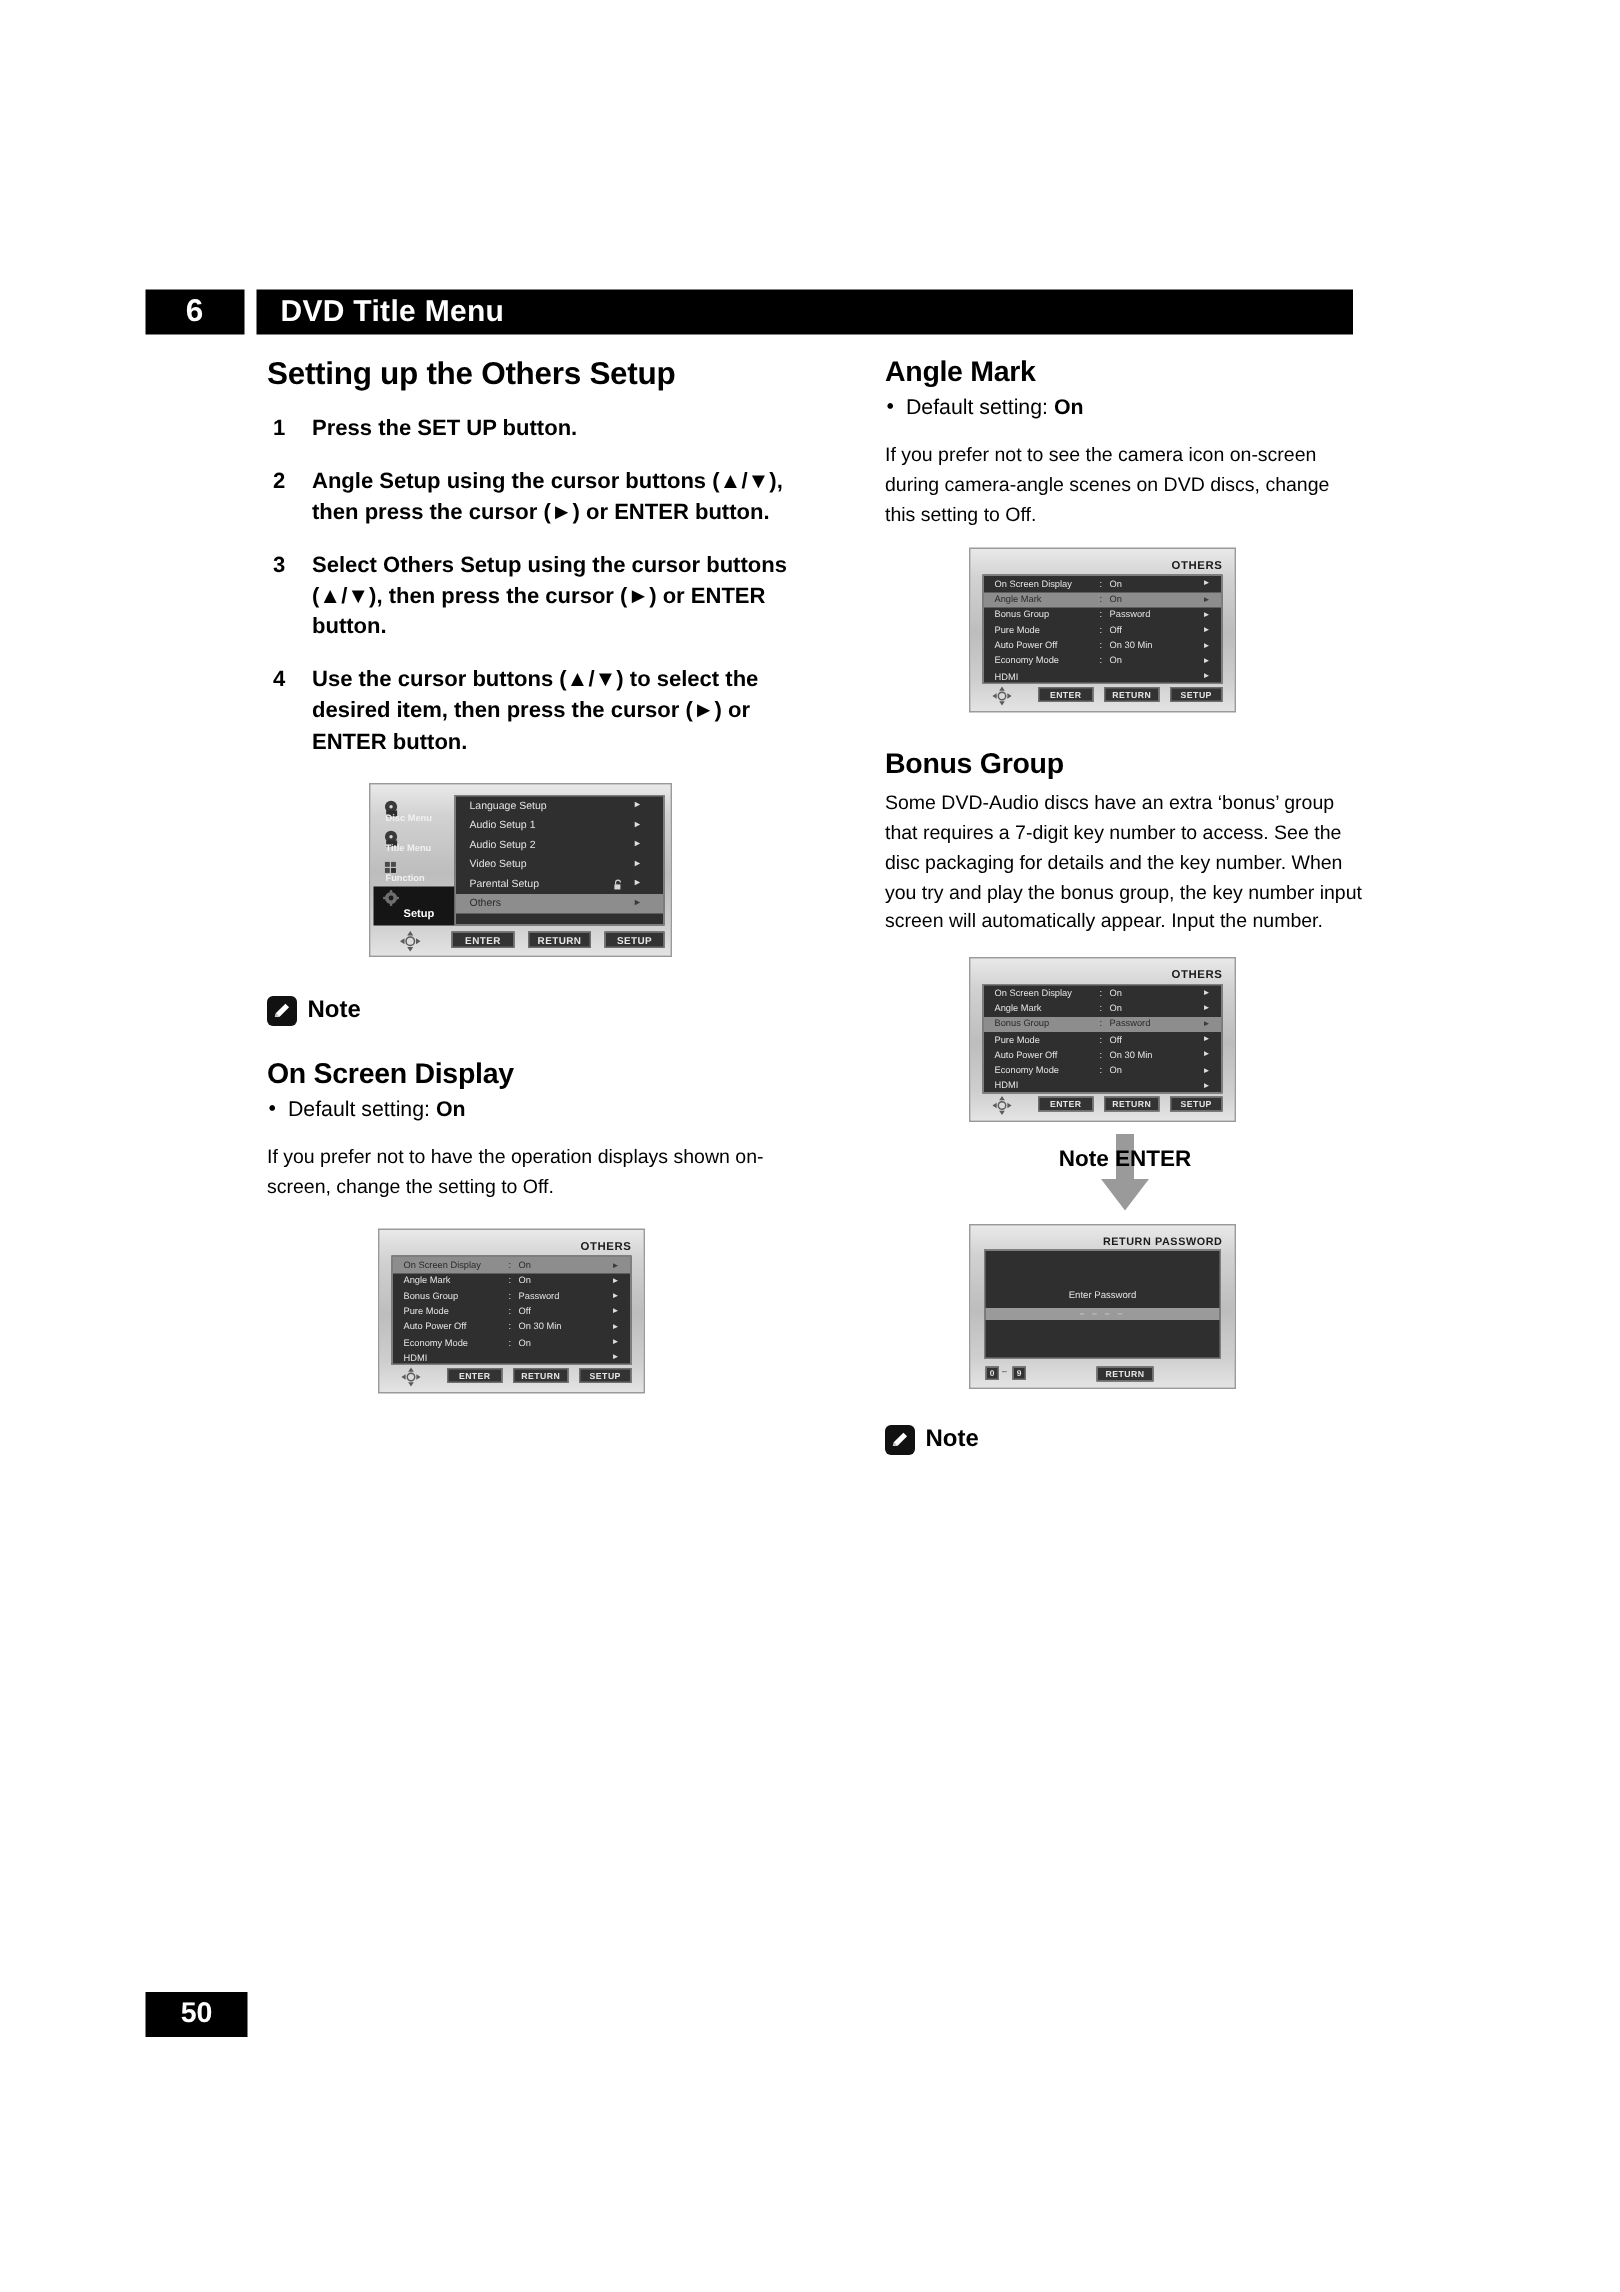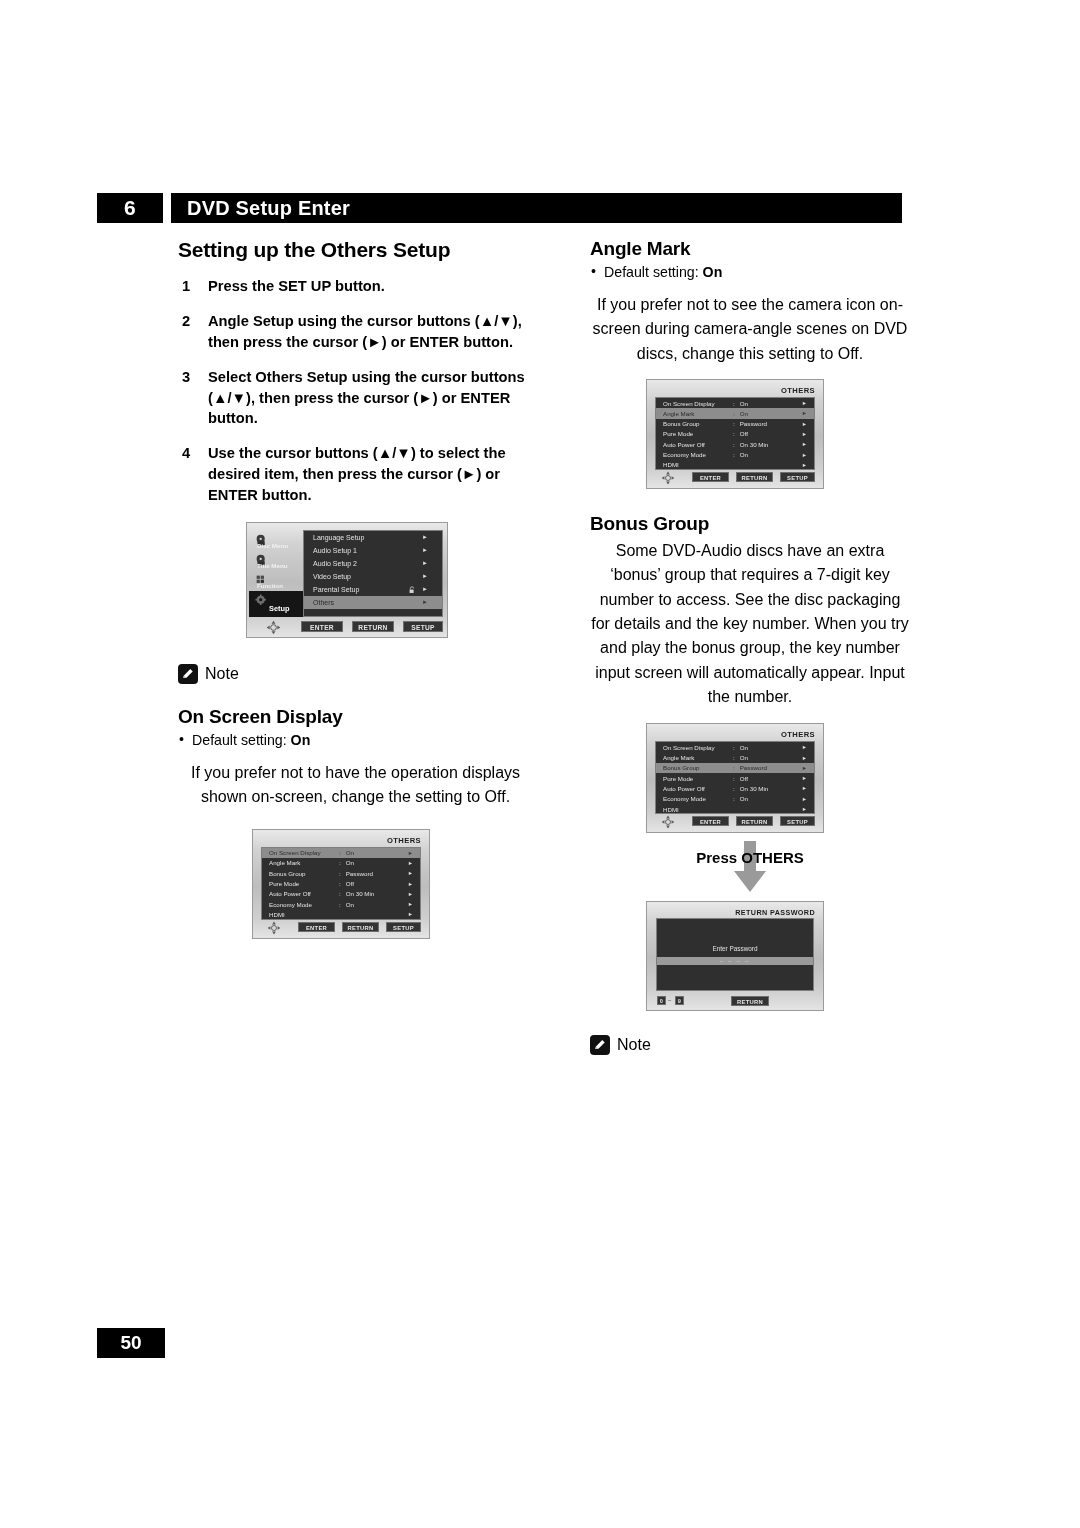--- a/index.html
+++ b/index.html
@@ -101,24 +101,23 @@
     position: relative;
   }
   .bullet-line .dot {
     position: absolute;
     left: 1px;
     top: -1px;
   }
   .bullet-line b { font-weight: bold; }
 
   p.body {
-    font-size: 16px;
+    font-size: 13px;
     line-height: 1.52;
     margin: 0 0 13px 0;
-    text-align: center;
   }
 
   
   .note-head {
     display: flex;
     align-items: center;
     gap: 7px;
     margin: 0 0 6px 0;
   }
   .note-icon {
@@ -126,21 +125,21 @@
     height: 20px;
     background: #111;
     border-radius: 4px;
     display: inline-flex;
     align-items: center;
     justify-content: center;
   }
   .note-icon svg { display: block; }
   .note-label {
     font-size: 16px;
-    font-weight: normal;
+    font-weight: bold;
   }
 
   
   .osd {
     position: relative;
     background: linear-gradient(180deg,#e9e9e9 0%,#d2d2d2 18%,#bdbdbd 52%,#cfcfcf 82%,#e4e4e4 100%);
     border: 1px solid #9a9a9a;
     box-sizing: border-box;
     font-family: "Liberation Sans", sans-serif;
   }
@@ -238,21 +237,21 @@
     line-height: 30px;
     text-align: center;
   }
 </style>
 </head>
 <body>
 
 <div id="chapter-header">
   <div id="chapter-number-box">6</div>
   <div id="chapter-title-bar">
-    <div id="chapter-title-text">DVD Setup Enter</div>
+    <div id="chapter-title-text">DVD Title Menu</div>
   </div>
 </div>
 
 <div class="column" id="col-left">
 
   <h2 class="section-title">Setting up the Others Setup</h2>
 
   <div class="step">
     <span class="num">1</span>
     <span>Press the SET UP button.</span>
@@ -584,21 +583,21 @@
       <span class="btn" style="position:absolute;left:133px;top:1px;width:35px;height:10px;line-height:10px;font-size:5.8px;">SETUP</span>
     </div>
   </div>
 
   <div class="down-arrow-wrap" style="margin-top:8px;">
     <span class="down-arrow">
       <svg width="34" height="52" viewBox="0 0 34 52">
         <path d="M11 0 H23 V30 H33 L17 51 L1 30 H11 Z" fill="#9a9a9a"></path>
       </svg>
     </span>
-    <span class="press-enter-label">Press OTHERS</span>
+    <span class="press-enter-label">Note ENTER</span>
   </div>
 
   <div class="osd" style="width:178px;height:110px;margin:4px 0 0 56px;">
     <div class="osd-title" style="top:6px;font-size:7.2px;">RETURN PASSWORD</div>
     <div style="position:absolute;left:9px;top:16px;right:9px;height:73px;background:#2f2f2f;border:1px solid #7e7e7e;box-sizing:border-box;">
       <div style="position:absolute;left:0;right:0;top:26px;text-align:center;color:#e3e3e3;font-size:6.4px;">Enter Password</div>
       <div style="position:absolute;left:0;right:0;top:38px;height:8px;background:#9a9a9a;">
         <span style="display:block;text-align:center;color:#dcdcdc;font-size:5.4px;line-height:8px;letter-spacing:2px;">– – – –</span>
       </div>
     </div>

